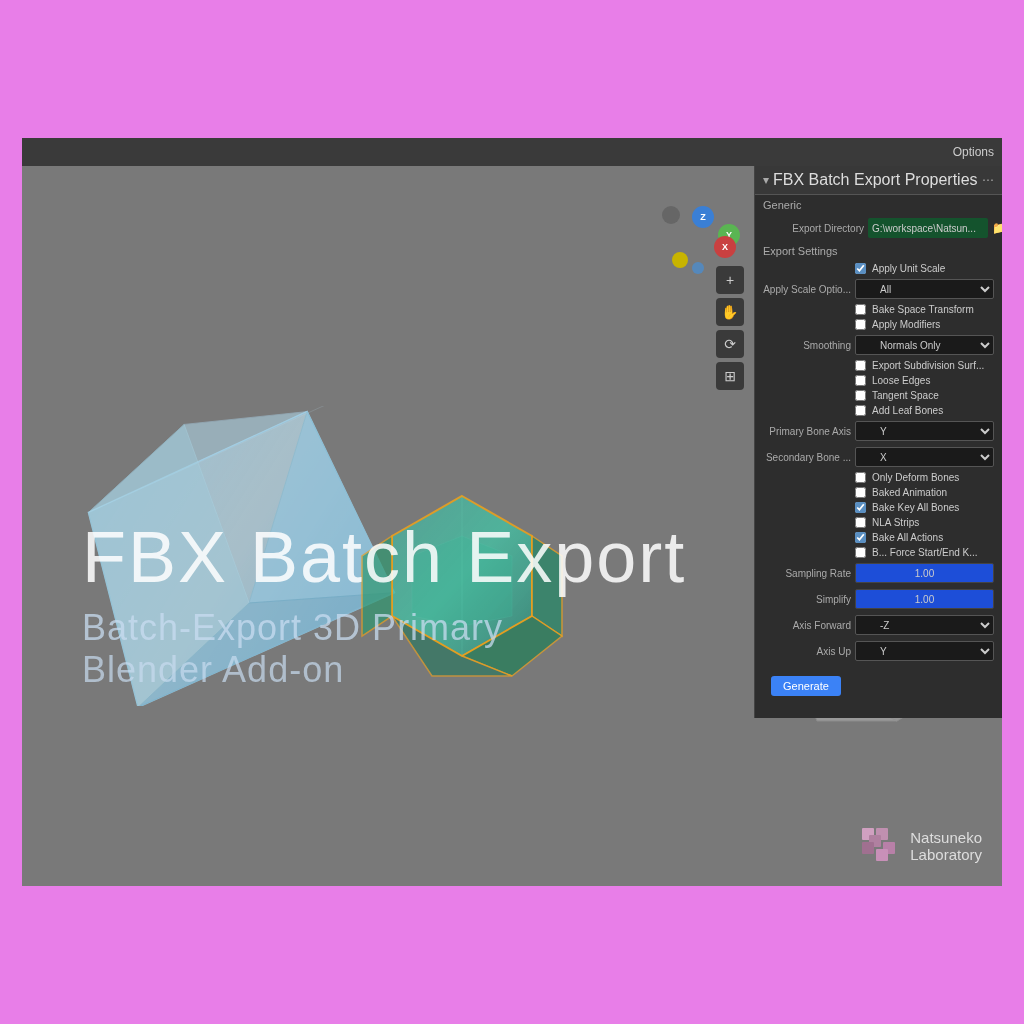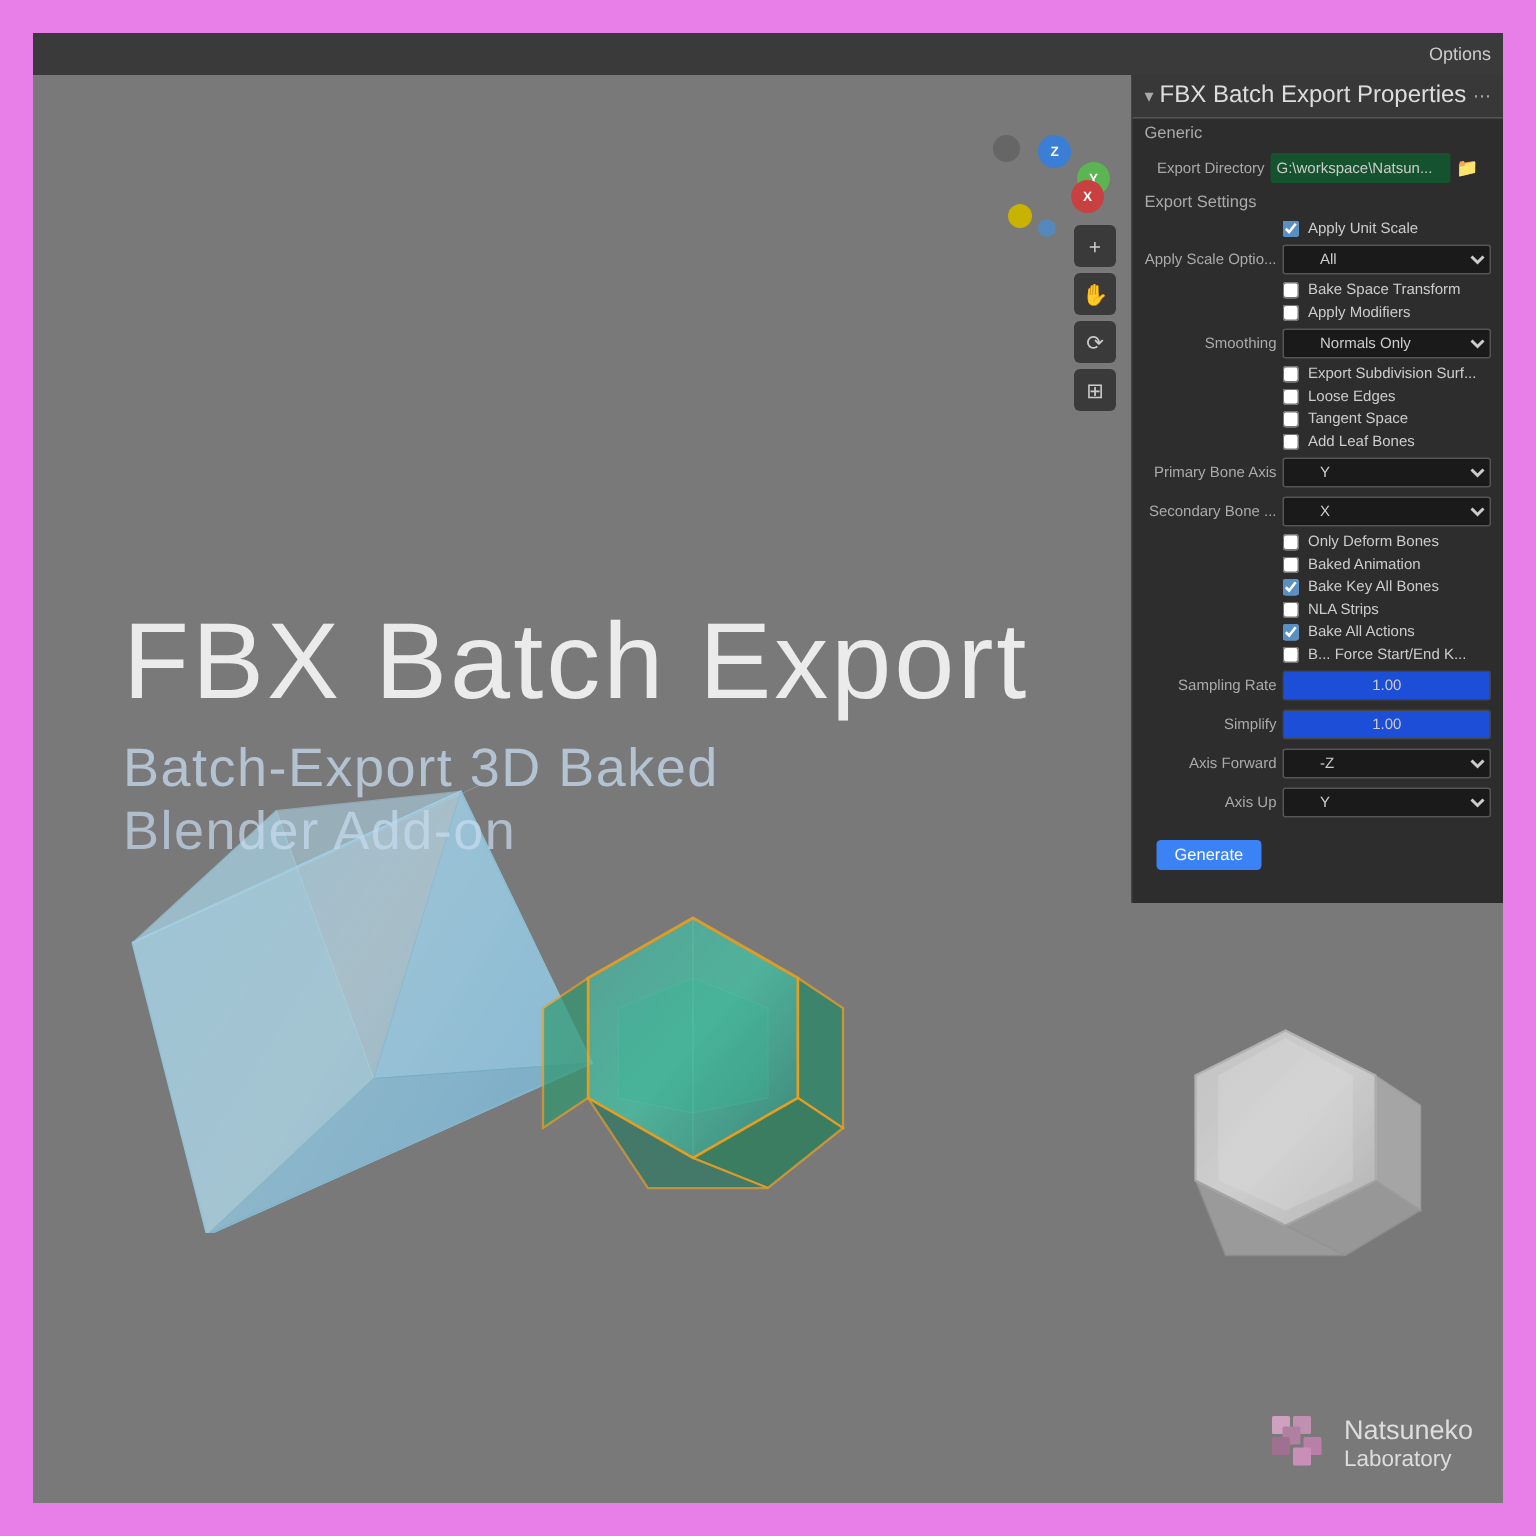--- a/index.html
+++ b/index.html
@@ -8,21 +8,21 @@
       height: 1024px;
       background: #e87ee8;
       display: flex;
       align-items: center;
       justify-content: center;
       font-family: sans-serif;
       overflow: hidden;
     }
     .outer-frame {
       width: 980px;
-      height: 980px;
+      height: 748px;
       background: #7a7a7a;
       position: relative;
       overflow: hidden;
     }
 
     
     .top-bar {
       position: absolute;
       top: 0; right: 0;
       width: 100%;
@@ -148,21 +148,21 @@
       border-bottom: 1px solid #555;
     }
     .panel-section-title {
       padding: 4px 8px;
       font-size: 11px;
       color: #aaa;
     }
     .panel-row {
       display: flex;
       align-items: center;
-      padding: 3px 0;
+      padding: 3px 21px;
       gap: 4px;
     }
     .panel-label {
       color: #aaa;
       font-size: 10px;
       flex-shrink: 0;
     }
     .panel-input-wide {
       background: #14532d;
       border: none;
@@ -309,21 +309,21 @@
 
     <div class="viewport-tools">
       <div class="vp-tool">+</div>
       <div class="vp-tool">✋</div>
       <div class="vp-tool">⟳</div>
       <div class="vp-tool">⊞</div>
     </div>
 
     <div class="main-text">
       <div class="main-title">FBX Batch Export</div>
-      <div class="sub-title">Batch-Export 3D Baked</div>
+      <div class="sub-title">Batch-Export 3D Primary</div>
       <div class="sub-title2">Blender Add-on</div>
     </div>
 
     <div class="gem-blue">
       <svg viewBox="0 0 340 300" width="340" height="300">
         <defs>
           <linearGradient id="blueGem" x1="0%" y1="0%" x2="100%" y2="100%">
             <stop offset="0%" style="stop-color:#a8d8f0;stop-opacity:0.85"></stop>
             <stop offset="50%" style="stop-color:#c8eeff;stop-opacity:0.7"></stop>
             <stop offset="100%" style="stop-color:#7ab8d8;stop-opacity:0.9"></stop>
@@ -383,21 +383,21 @@
     <div class="logo-area">
       <svg class="logo-icon" viewBox="0 0 40 40">
         <rect x="2" y="2" width="12" height="12" fill="#d0a0c0" rx="1"></rect>
         <rect x="16" y="2" width="12" height="12" fill="#c090b0" rx="1"></rect>
         <rect x="9" y="9" width="12" height="12" fill="#b080a0" rx="1"></rect>
         <rect x="2" y="16" width="12" height="12" fill="#a07090" rx="1"></rect>
         <rect x="23" y="16" width="12" height="12" fill="#b880a8" rx="1"></rect>
         <rect x="16" y="23" width="12" height="12" fill="#c890b8" rx="1"></rect>
       </svg>
       <div>
-        <div style="font-size:18px;color:#ddd;font-weight:300;">Natsuneko</div>
+        <div style="font-size:15px;color:#ddd;font-weight:300;">Natsuneko</div>
         <div style="font-size:15px;color:#ddd;font-weight:300;">Laboratory</div>
       </div>
     </div>
 
   </div>
 
   <div class="right-panel">
 
     <div class="panel-header">
       <span style="color:#aaa;margin-right:4px;">▾</span>

